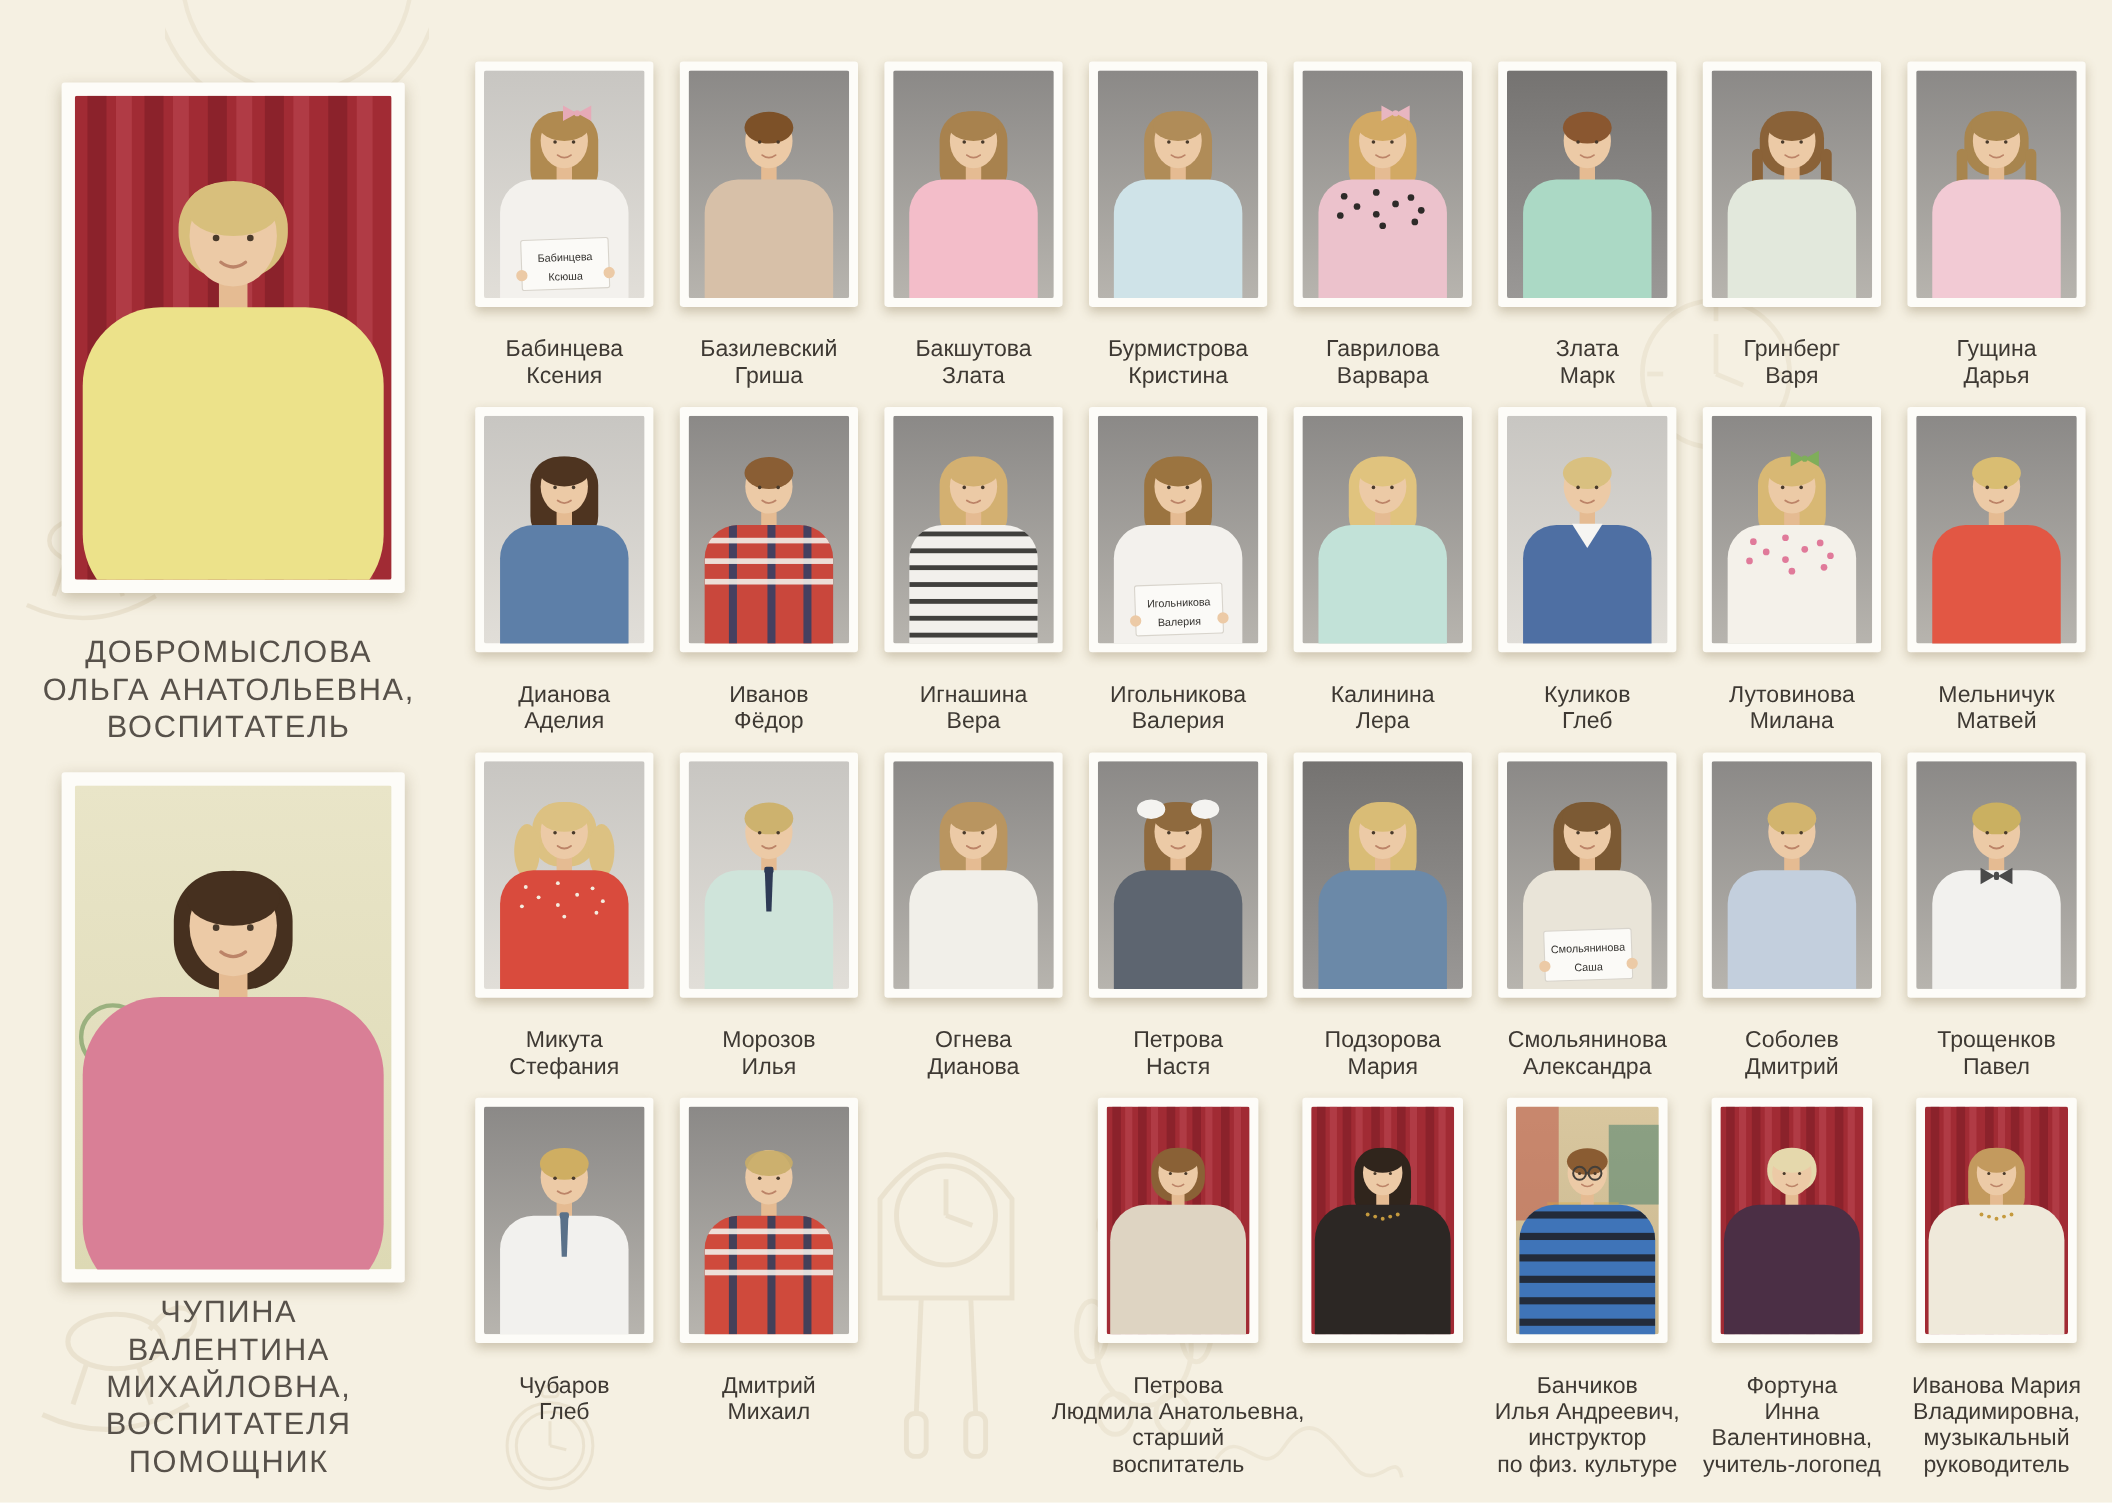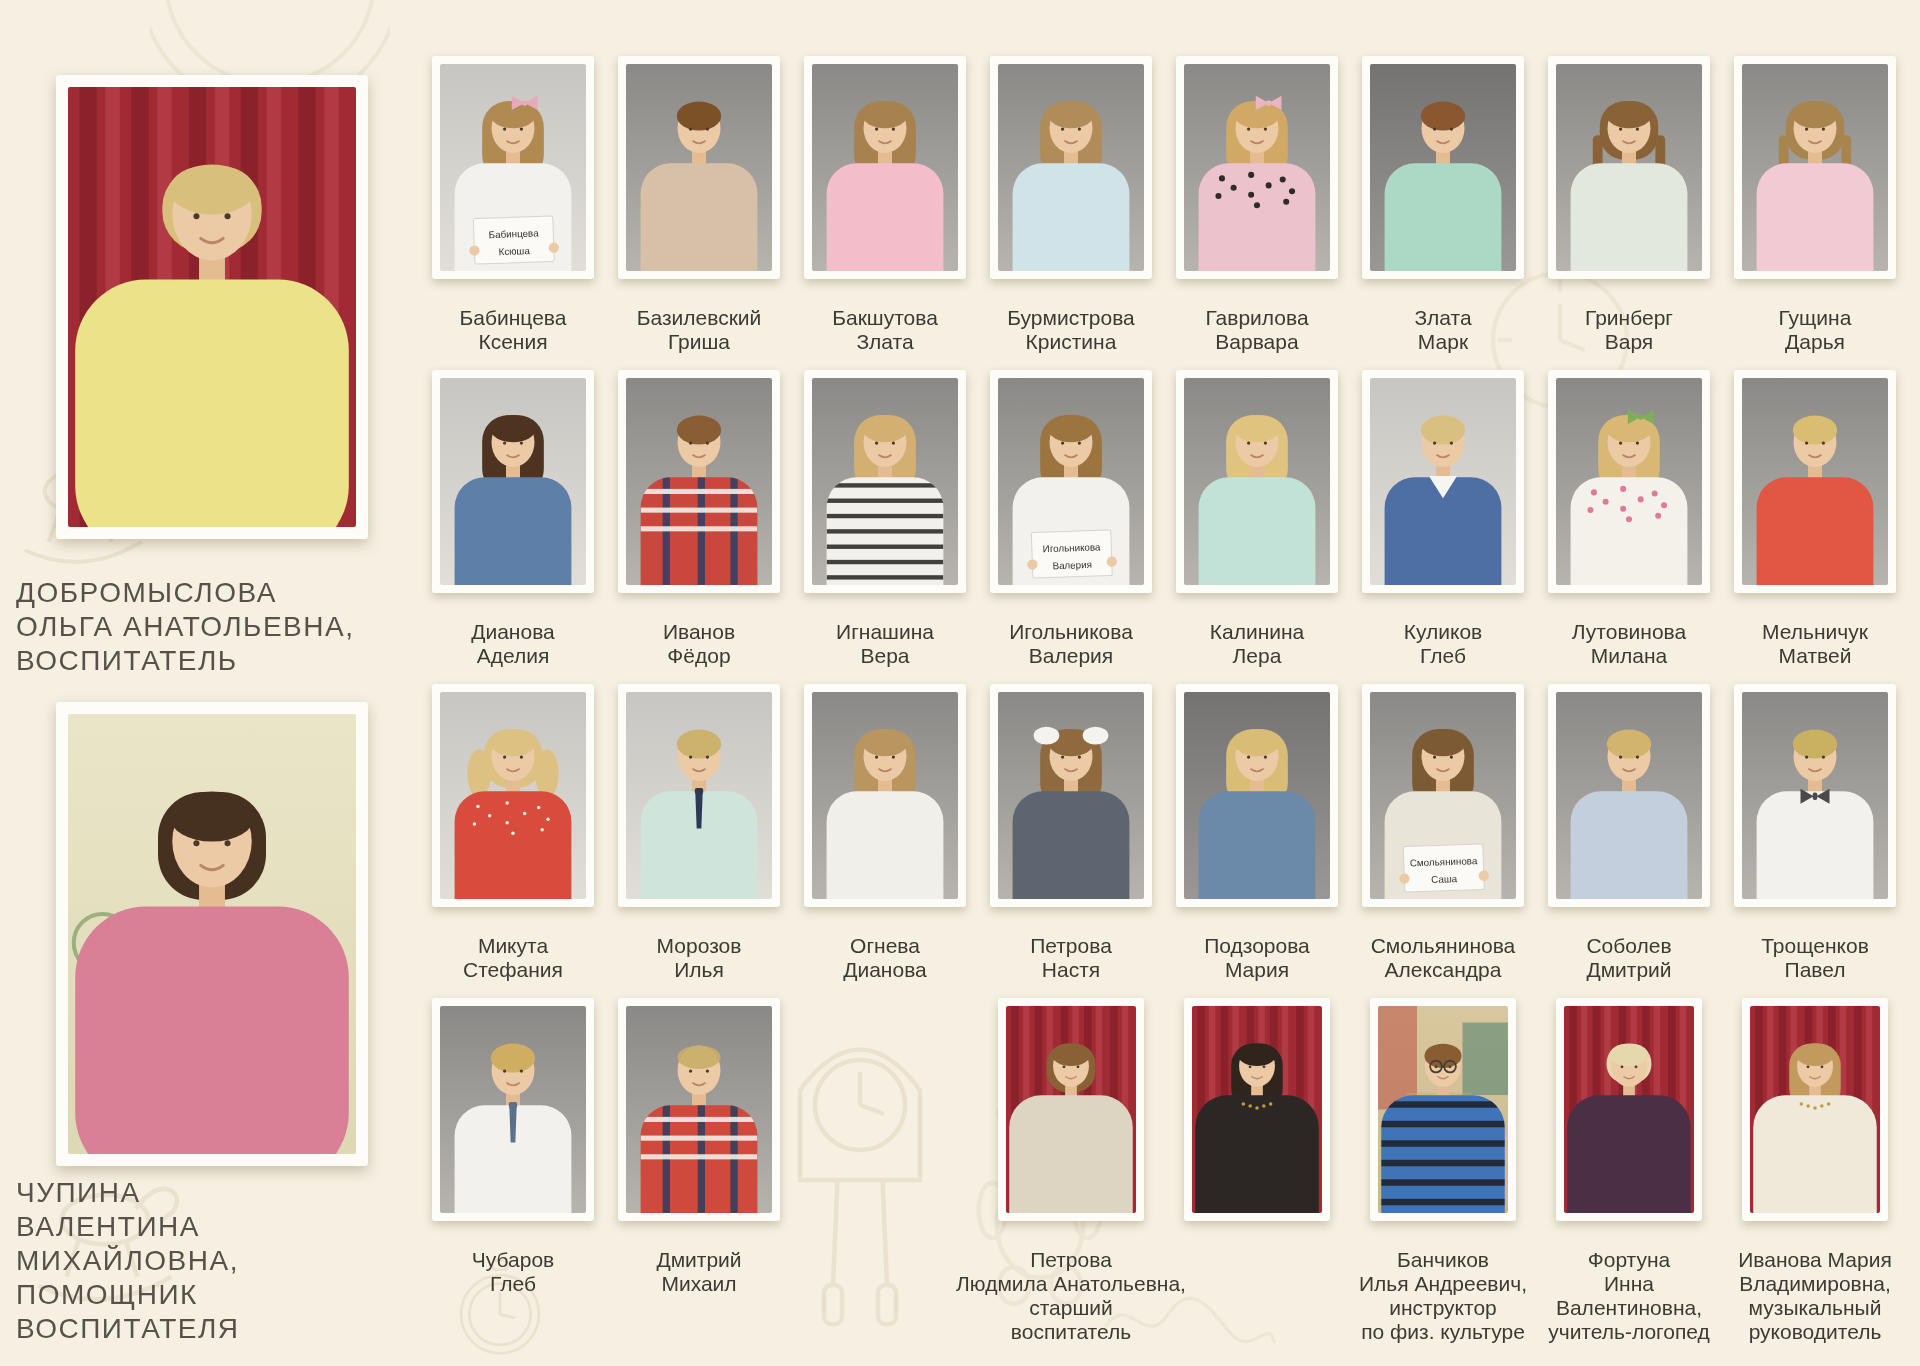--- a/index.html
+++ b/index.html
@@ -4,21 +4,21 @@
 <style>
   html,body{margin:0;padding:0;}
   body{font-family:"Liberation Sans","DejaVu Sans",sans-serif;}
   .page{position:relative;width:1920px;height:1366px;background:#f5f0e2;overflow:hidden;}
   .decor{position:absolute;opacity:.14;color:#ab9265;pointer-events:none;}
   .decor.soft{opacity:.10;}
   
   .tframe{position:absolute;background:#fdfcf8;padding:12px;border-radius:3px;
           box-shadow:0 5px 14px rgba(110,90,50,.32);}
   .tframe svg{display:block;border-radius:2px;}
-  .tcap{position:absolute;font-size:28px;line-height:34px;
+  .tcap{position:absolute;text-align:center;font-size:28px;line-height:34px;
         letter-spacing:1.5px;color:#57514a;}
   .tcap span{display:block;}
   
   .grid{position:absolute;left:432px;top:56px;display:grid;
         grid-template-columns:repeat(8,162px);column-gap:24px;grid-auto-rows:314px;}
   .cell{display:flex;flex-direction:column;align-items:center;width:162px;}
   .frame{background:#fdfcf8;padding:8px;border-radius:3px;
          box-shadow:0 4px 10px rgba(110,90,50,.30);}
   .frame.staff{}
   .frame svg{display:block;border-radius:2px;}
@@ -156,22 +156,22 @@
           <ellipse cx="144" cy="102.544" rx="42.336" ry="25.055999999999997" fill="#46301f"></ellipse>
           <circle cx="128.448" cy="129.328" r="3.024" fill="#493a2b"></circle>
           <circle cx="159.552" cy="129.328" r="3.024" fill="#493a2b"></circle>
           <path d="M 132.768,151.35999999999999 Q 144,160 155.232,151.35999999999999" stroke="#bc8468" stroke-width="3.024" fill="none" stroke-linecap="round"></path>
         </svg>
       </div>
       <div class="tcap" style="left: 16px; top: 1176px; width: 384px;">
         <span>ЧУПИНА</span>
         <span>ВАЛЕНТИНА</span>
         <span>МИХАЙЛОВНА,</span>
+        <span>ВОСПИТАТЕЛЯ</span>
         <span>ПОМОЩНИК</span>
-        <span>ВОСПИТАТЕЛЯ</span>
       </div>
     </div>
 
   <div class="grid">
       <div class="cell">
         <div class="frame">
           <svg xmlns="http://www.w3.org/2000/svg" width="146" height="207" viewBox="0 0 146 207">
             <defs>
               <linearGradient id="g3" x1="0" y1="0" x2="0" y2="1">
                 <stop offset="0" stop-color="#c8c6c2"></stop>

